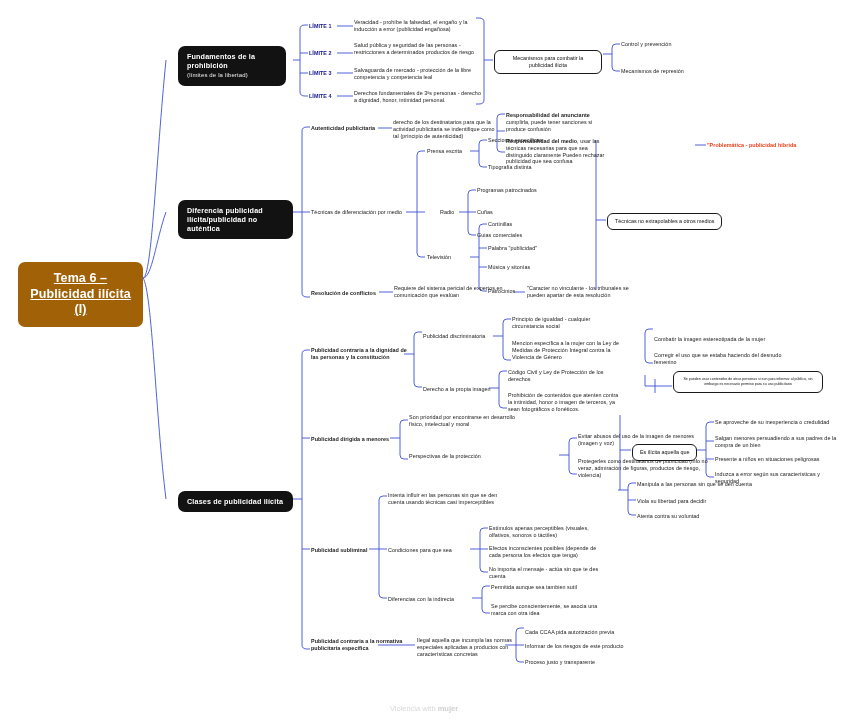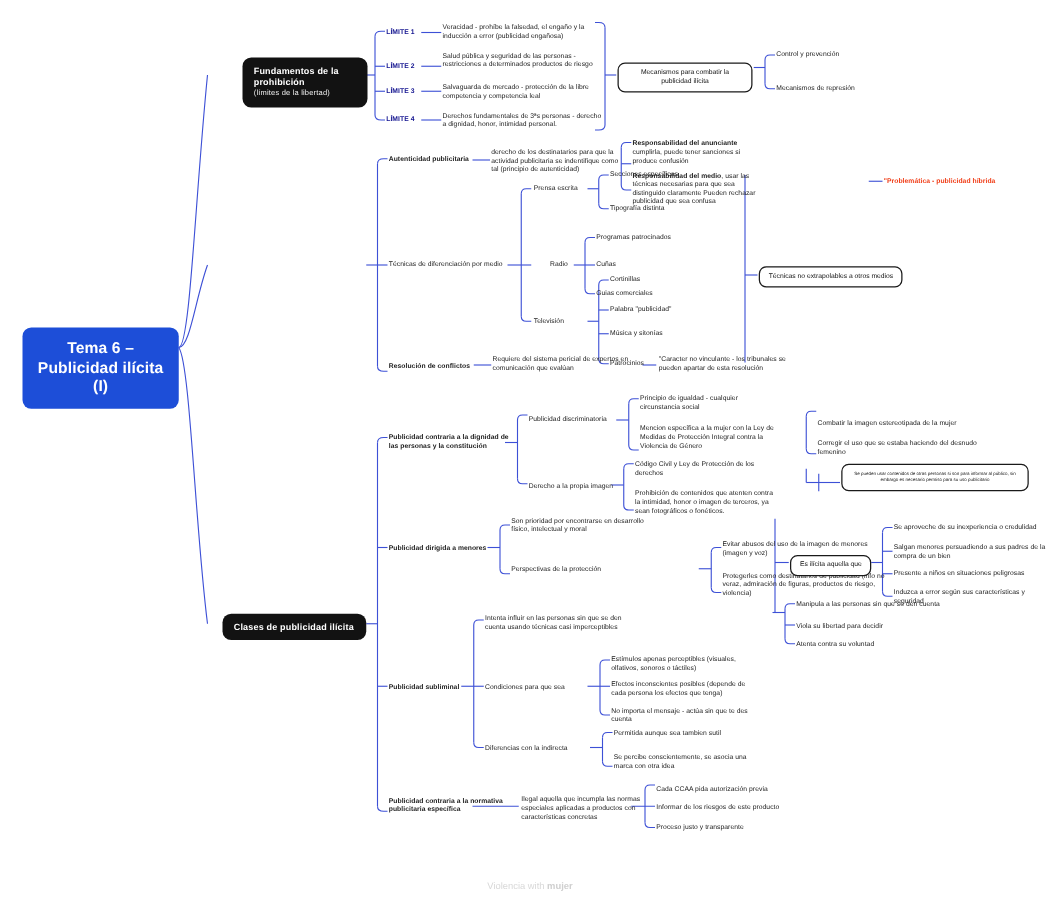--- a/index.html
+++ b/index.html
@@ -20,28 +20,29 @@
     left: 0; top: 0;
     width: 848px; height: 721px;
     pointer-events: none;
   }
   .node {
     position: absolute;
     line-height: 1.25;
   }
   
   .root {
-    background: #1d4ed8;
+    background: #a16207;
     color: #ffffff;
     border-radius: 7px;
     font-size: 12.5px;
     font-weight: bold;
     text-align: center;
     padding: 9px 10px;
     letter-spacing: .1px;
+    text-decoration: underline;
   }
   
   .lvl1 {
     background: #121212;
     color: #ffffff;
     border-radius: 7px;
     font-size: 7.2px;
     font-weight: bold;
     padding: 6px 9px;
     letter-spacing: .15px;
@@ -242,21 +243,21 @@
       <path d="M516 632 q 0 -4 4 -4 L 524 628"></path>
       <path d="M516 658 q 0 4 4 4 L 524 662"></path>
       <path d="M516 645 L 524 645"></path>
     </g>
   </svg>
 
   <div class="node root" style="left:18px; top:262px; width:125px;">
     <span>Tema 6 – Publicidad ilícita (I)</span>
   </div>
 
-  <div class="node lvl1" style="left:194px; top:46px; width:100px;">
+  <div class="node lvl1" style="left:178px; top:46px; width:108px;">
     <span>Fundamentos de la prohibición</span>
     <span class="sub">(límites de la libertad)</span>
   </div>
 
   <div class="node txt b blue" style="left:309px; top:23px;">LÍMITE 1</div>
   <div class="node txt" style="left:354px; top:19px; width:125px;">Veracidad - prohíbe la falsedad, el engaño y la inducción a  error (publicidad engañosa)</div>
 
   <div class="node txt b blue" style="left:309px; top:50px;">LÍMITE 2</div>
   <div class="node txt" style="left:354px; top:42px; width:125px;">Salud pública y seguridad de las personas - restricciones a determinados productos de riesgo</div>
 
@@ -265,20 +266,23 @@
 
   <div class="node txt b blue" style="left:309px; top:93px;">LÍMITE 4</div>
   <div class="node txt" style="left:354px; top:90px; width:128px;">Derechos fundamentales de 3ªs personas - derecho a dignidad, honor, intimidad personal.</div>
 
   <div class="node boxed" style="left:494px; top:50px; width:108px;">
     <span>Mecanismos para combatir la publicidad ilícita</span>
   </div>
   <div class="node txt" style="left:621px; top:41px;">Control y prevención</div>
   <div class="node txt" style="left:621px; top:68px;">Mecanismos de represión</div>
 
+  <div class="node lvl1" style="left:178px; top:200px; width:115px;">
+    <span>Diferencia publicidad ilícita/publicidad no auténtica</span>
+  </div>
 
   <div class="node txt b" style="left:311px; top:125px;">Autenticidad publicitaria</div>
   <div class="node txt" style="left:393px; top:119px; width:103px;">derecho de los destinatarios para que la actividad publicitaria se indentifique como tal (principio de autenticidad)</div>
 
   <div class="node txt" style="left:506px; top:112px; width:104px;">
     <span class="lead">Responsabilidad del anunciante</span><span> cumplirla, puede tener sanciones si produce confusión</span>
   </div>
   <div class="node txt" style="left:506px; top:138px; width:104px;">
     <span class="lead">Responsabilidad del medio</span><span>, usar las técnicas necesarias para que sea distinguido claramente Pueden rechazar publicidad que sea confusa</span>
   </div>

